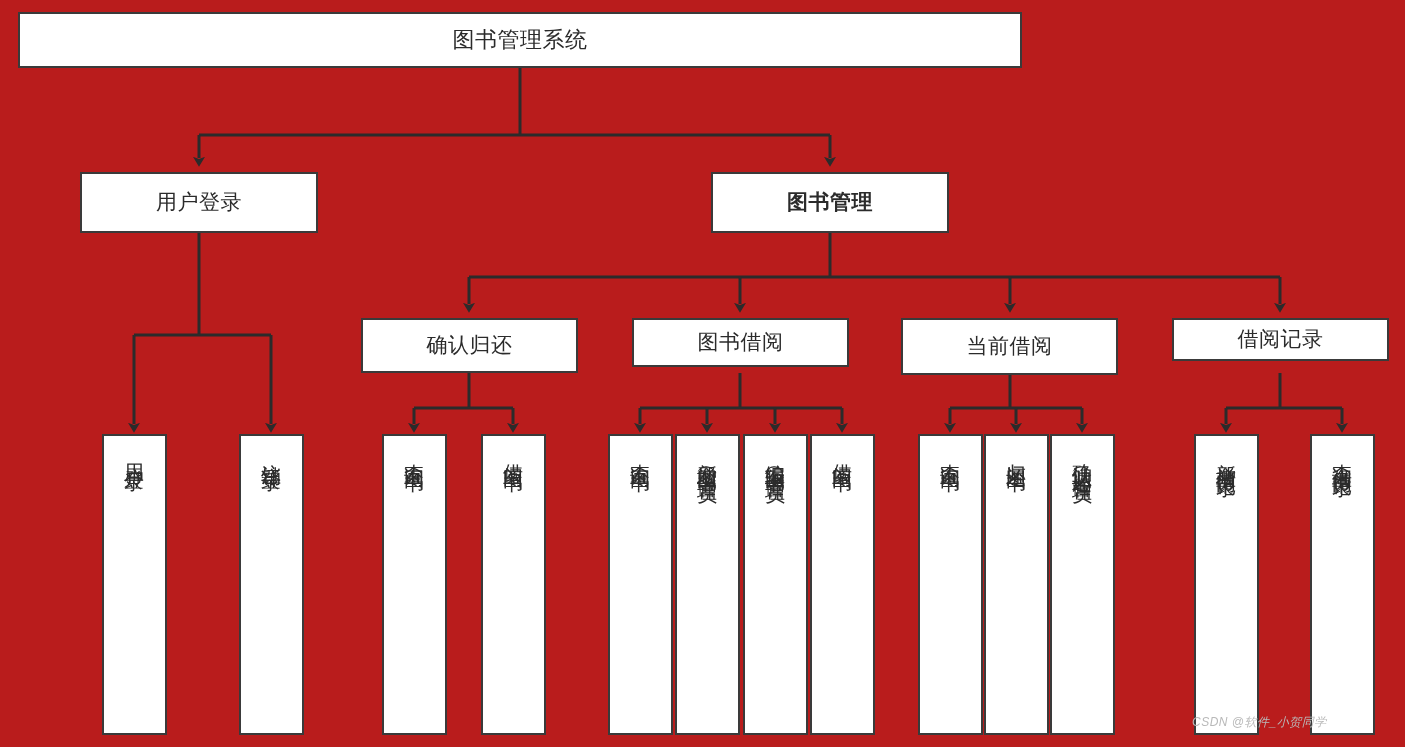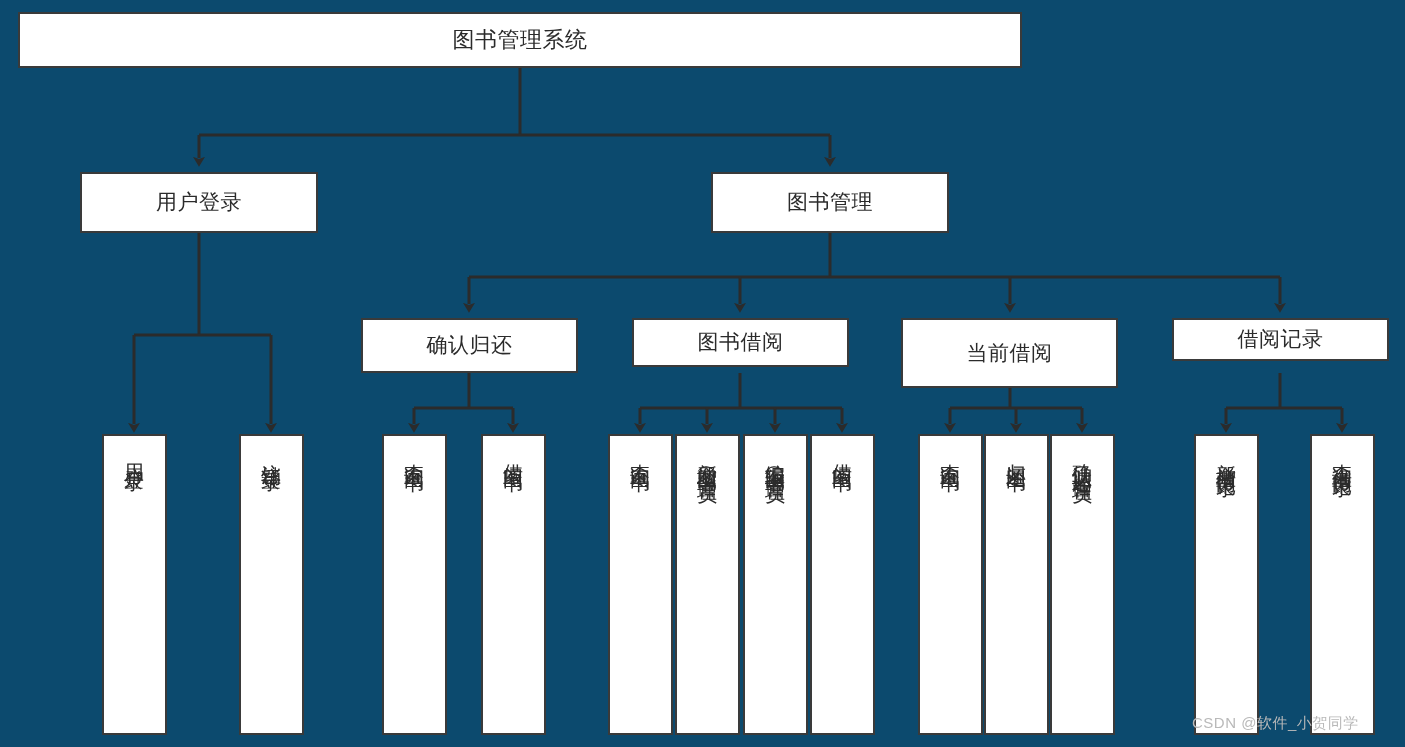--- a/index.html
+++ b/index.html
@@ -7,21 +7,21 @@
     padding: 0;
     background: #ffffff;
   }
   body {
     font-family: "Liberation Sans", "DejaVu Sans", sans-serif;
   }
   #canvas {
     position: relative;
     width: 1405px;
     height: 747px;
-    background: #0c4a6e;
+    background: #b91c1c;
     overflow: hidden;
   }
   svg.edges {
     position: absolute;
     left: 0;
     top: 0;
     width: 1405px;
     height: 747px;
     pointer-events: none;
   }
@@ -59,24 +59,25 @@
     writing-mode: vertical-rl;
     text-orientation: upright;
     font-size: 20px;
     letter-spacing: 3px;
     line-height: 1;
     white-space: nowrap;
   }
   .watermark {
     position: absolute;
     color: #b9b9b9;
-    font-size: 15px;
+    font-size: 12px;
     letter-spacing: 0.5px;
     white-space: nowrap;
     user-select: none;
+    font-style: italic;
   }
 </style>
 </head>
 <body>
 
 <div id="canvas">
 
   <svg class="edges" viewBox="0 0 1405 747" xmlns="http://www.w3.org/2000/svg">
     <defs>
       <marker id="arw" markerWidth="10" markerHeight="12" refX="1.2" refY="6" orient="auto" markerUnits="userSpaceOnUse">
@@ -128,33 +129,33 @@
   </svg>
 
   <div class="node horiz root" style="left:18px; top:12px; width:1004px; height:56px;">
     <span class="node-label">图书管理系统</span>
   </div>
 
   <div class="node horiz" style="left:80px; top:172px; width:238px; height:61px;">
     <span class="node-label">用户登录</span>
   </div>
 
-  <div class="node horiz" style="left:711px; top:172px; width:238px; height:61px;">
+  <div class="node horiz" style="left:711px; top:172px; width:238px; height:61px;font-weight:bold;">
     <span class="node-label">图书管理</span>
   </div>
 
   <div class="node horiz" style="left:361px; top:318px; width:217px; height:55px;">
     <span class="node-label">确认归还</span>
   </div>
 
   <div class="node horiz" style="left:632px; top:318px; width:217px; height:49px;align-items:center;">
     <span class="node-label">图书借阅</span>
   </div>
 
-  <div class="node horiz" style="left:901px; top:318px; width:217px; height:70px;">
+  <div class="node horiz" style="left:901px; top:318px; width:217px; height:57px;">
     <span class="node-label">当前借阅</span>
   </div>
 
   <div class="node horiz" style="left:1172px; top:318px; width:217px; height:43px;">
     <span class="node-label">借阅记录</span>
   </div>
 
   <div class="node vert" style="left:102px; top:434px; width:65px; height:301px;">
     <span class="node-label">用户登录</span>
   </div>

